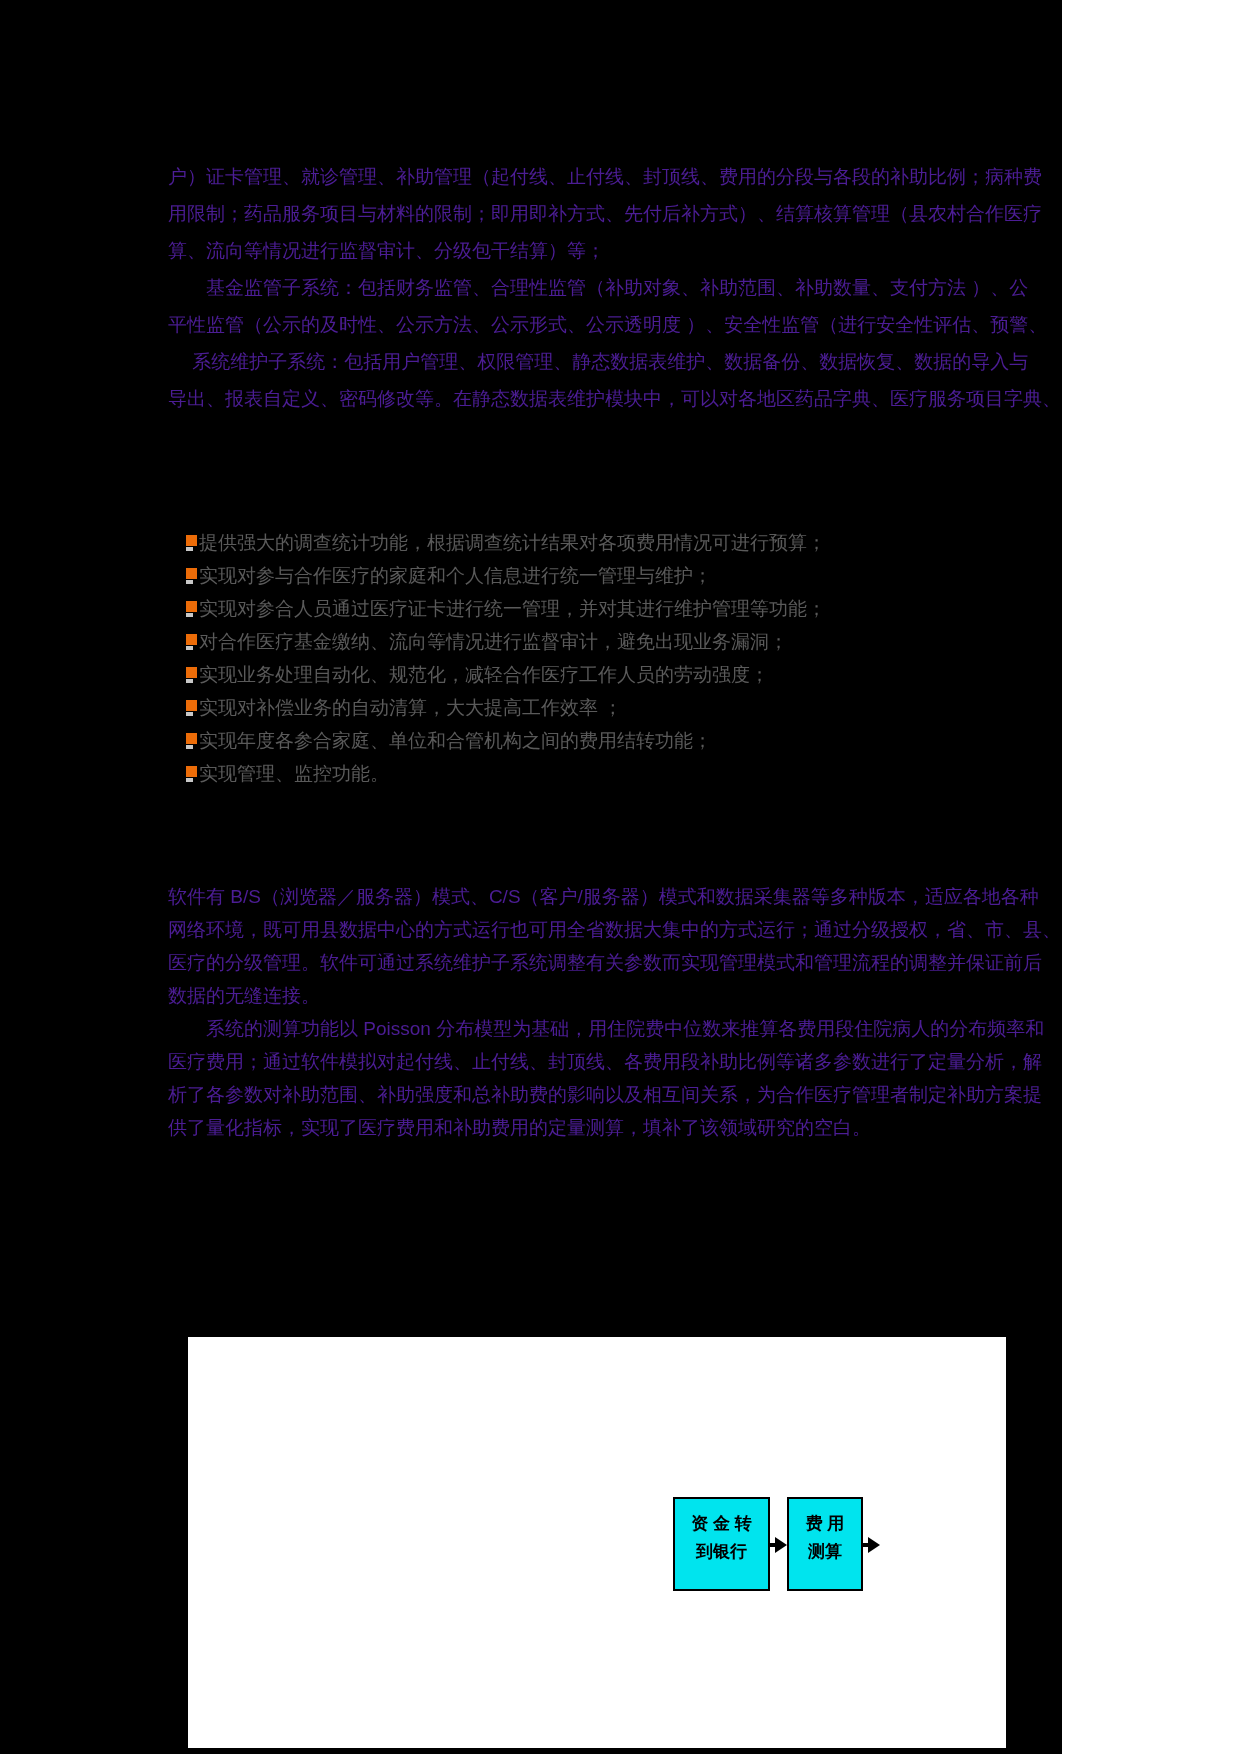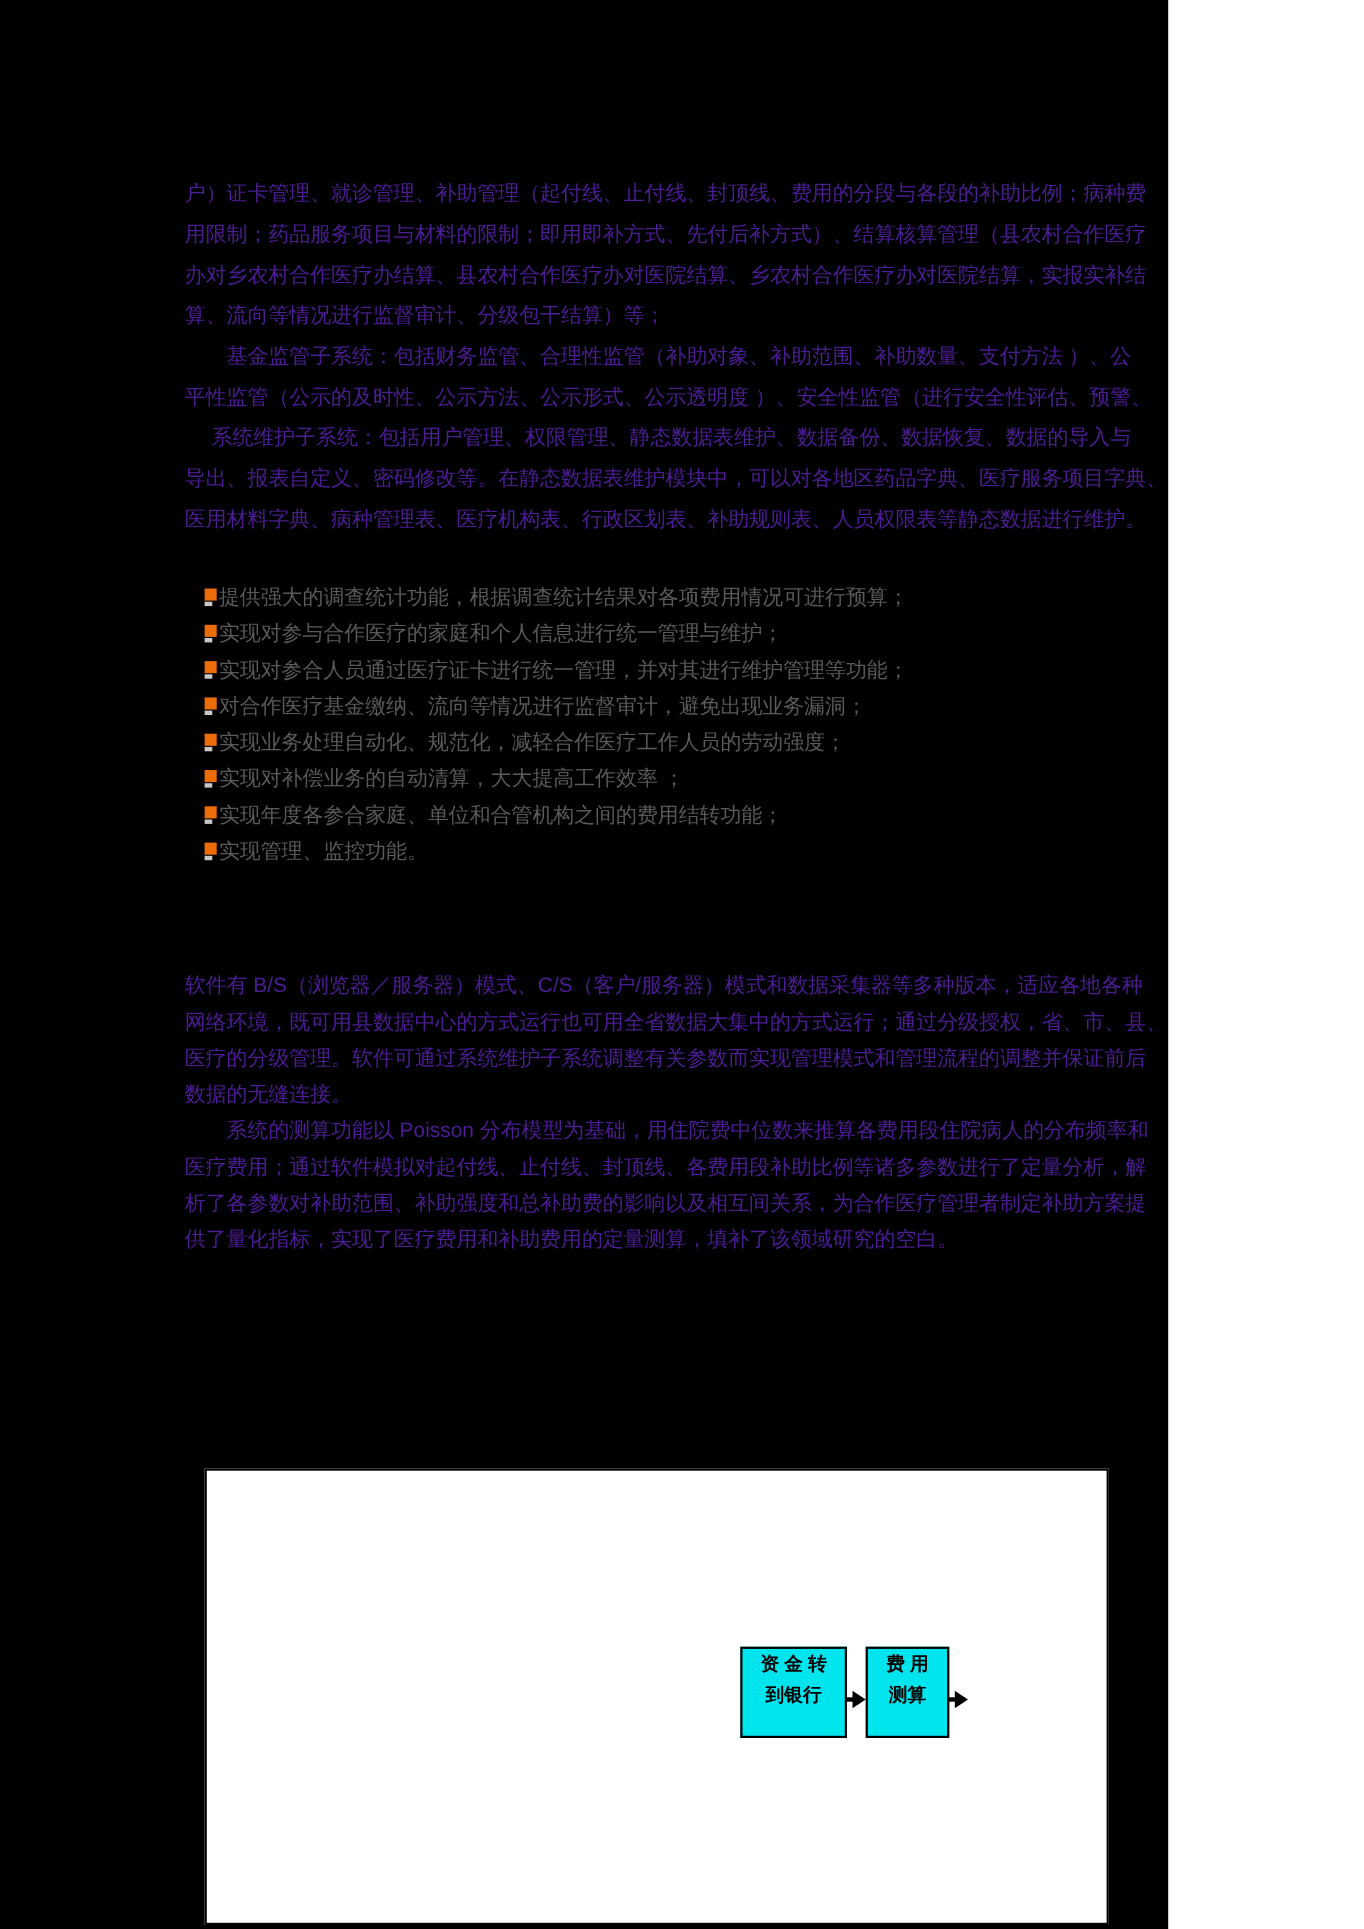--- a/index.html
+++ b/index.html
@@ -37,21 +37,21 @@
     background:var(--bullet-shadow,#c8c8c8);
   }
   .figure-frame {
     position:absolute; left:186px; top:1335px; width:818px; height:411px;
     background:#ffffff; border:2px solid #000000;
   }
   .flow-box {
     position:absolute; top:160px; height:79px;
     background:var(--box-fill,#00e4ee); border:2px solid #000000;
     color:#000000; font-size:17px; font-weight:bold;
-    text-align:center; line-height:28px; box-sizing:content-box;
+    text-align:center; line-height:28px; padding-top:11px; box-sizing:content-box;
     white-space:nowrap;
   }
   .flow-box-1 { left:485px; width:93px; }
   .flow-box-2 { left:599px; width:72px; }
   .flow-box-3 { left:692px; width:93px; }
   .flow-arrow { position:absolute; top:200px; width:18px; height:16px; }
   .flow-arrow-1 { left:581px; }
   .flow-arrow-2 { left:674px; }
   .flow-arrow::before {
     content:""; position:absolute; left:0; top:6px; width:8px; height:4px; background:#000;
@@ -64,31 +64,29 @@
 </style>
 </head>
 <body>
 
 <div class="black-panel"></div>
 
 <div class="doc-text content-top" id="content-top">
     <div>
       <div class="text-line">户）证卡管理、就诊管理、补助管理（起付线、止付线、封顶线、费用的分段与各段的补助比例；病种费</div>
       <div class="text-line">用限制；药品服务项目与材料的限制；即用即补方式、先付后补方式）、结算核算管理（县农村合作医疗</div>
-      <div class="text-line">办对乡农村合作医疗办结算、县农村合作医疗办对医院结算、乡农村合作医疗办对医院结算，实报实补结</div>
       <div class="text-line">算、流向等情况进行监督审计、分级包干结算）等；</div>
     </div>
     <div>
       <div class="text-line">　　基金监管子系统：包括财务监管、合理性监管（补助对象、补助范围、补助数量、支付方法 ）、公</div>
       <div class="text-line">平性监管（公示的及时性、公示方法、公示形式、公示透明度 ）、安全性监管（进行安全性评估、预警、</div>
     </div>
     <div>
       <div class="text-line">　 系统维护子系统：包括用户管理、权限管理、静态数据表维护、数据备份、数据恢复、数据的导入与</div>
       <div class="text-line">导出、报表自定义、密码修改等。在静态数据表维护模块中，可以对各地区药品字典、医疗服务项目字典、</div>
-      <div class="text-line">医用材料字典、病种管理表、医疗机构表、行政区划表、补助规则表、人员权限表等静态数据进行维护。</div>
     </div>
   </div>
 
 <div class="bullet-list" id="bullet-list">
     <div class="bullet-item">
       <span class="bullet-glyph"></span>
       <span>提供强大的调查统计功能，根据调查统计结果对各项费用情况可进行预算；</span>
     </div>
     <div class="bullet-item">
       <span class="bullet-glyph"></span>

